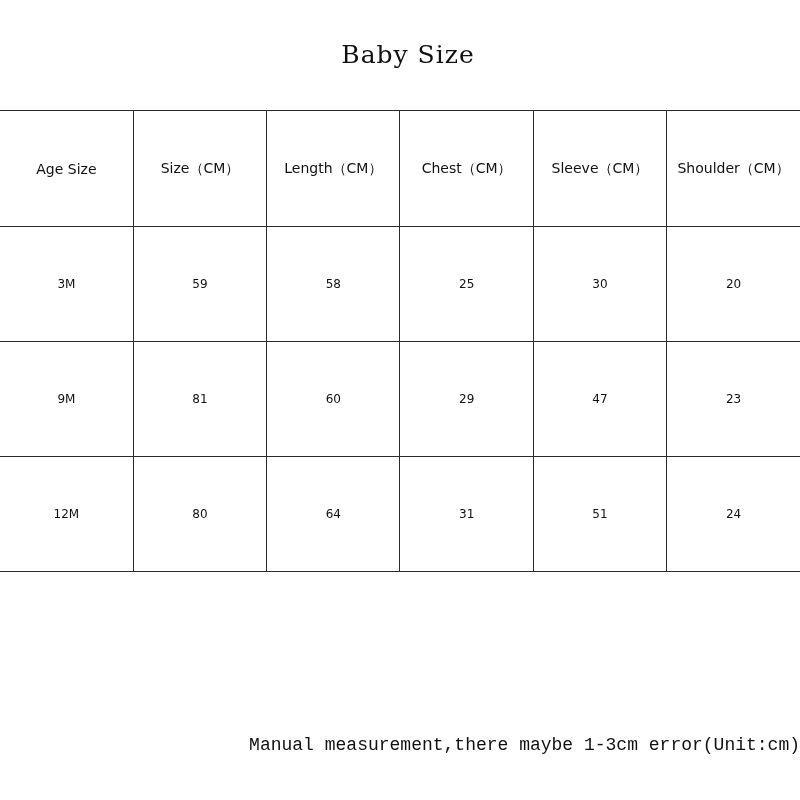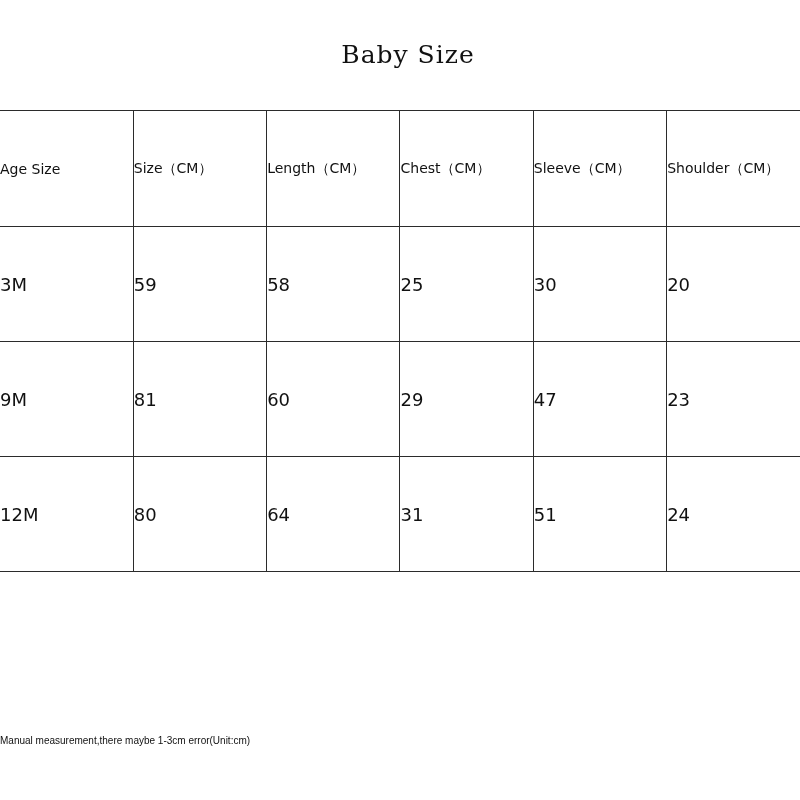--- a/index.html
+++ b/index.html
@@ -38,50 +38,50 @@
     left: 0;
     width: 800px;
   }
   table.size-table {
     border-collapse: collapse;
     width: 800px;
     table-layout: fixed;
   }
   table.size-table td {
     border: 1px solid #2b2b2b;
-    text-align: left;
+    text-align: center;
     vertical-align: middle;
     font-size: 13.5px;
     color: #111111;
     padding: 0;
   }
   table.size-table tr.header-row td {
     height: 115px;
     font-size: 14px;
   }
   table.size-table tr.data-row td {
     height: 114px;
-    font-size: 18px;
+    font-size: 12px;
   }
   
   table.size-table tr td:first-child {
     border-left: none;
   }
   table.size-table tr td:last-child {
     border-right: none;
     margin-top: 24px;
   }
   .footnote {
     position: absolute;
     top: 735px;
     left: 0;
     width: 800px;
-    text-align: left;
-    font-family: Liberation Sans, sans-serif;
-    font-size: 10px;
+    text-align: right;
+    font-family: Liberation Mono, monospace;
+    font-size: 18px;
     color: #111111;
     letter-spacing: 0px;
   }
 </style>
 </head>
 <body>
 
 <div class="page">
 
   <div class="title">Baby Size</div>

